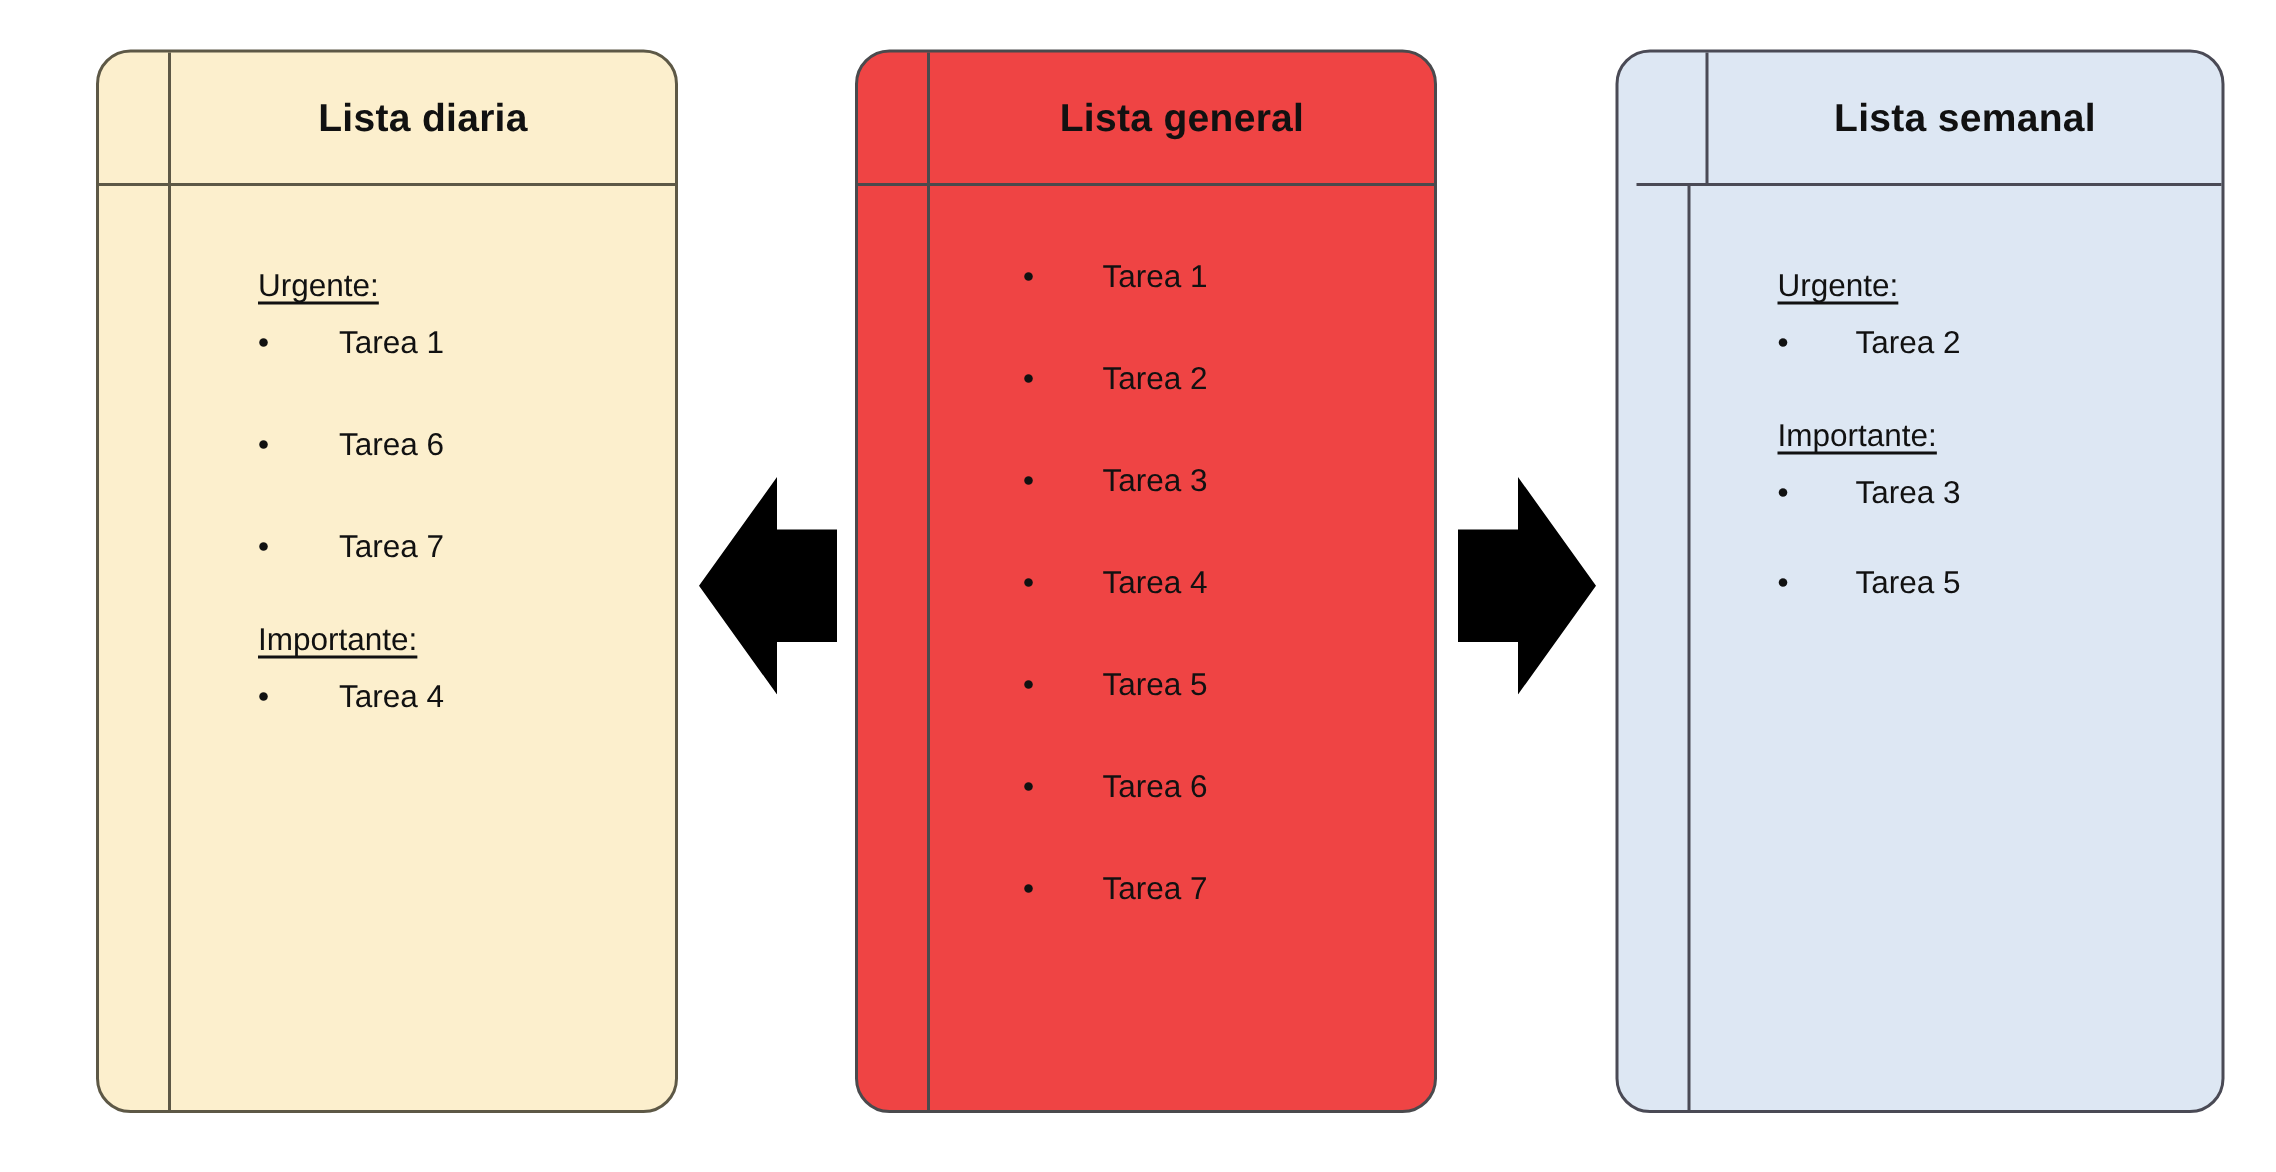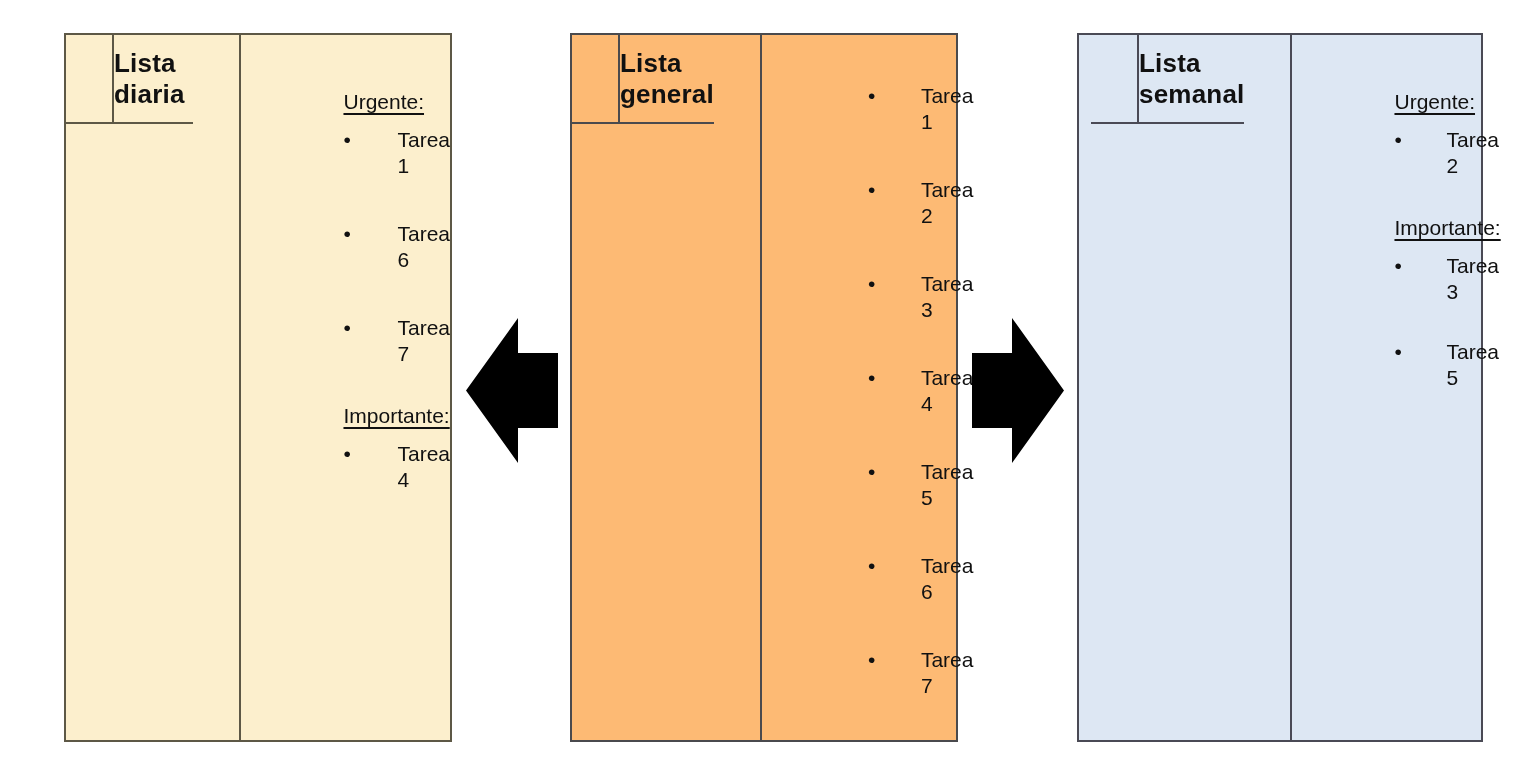--- a/index.html
+++ b/index.html
@@ -19,21 +19,22 @@
     position: relative;
     width: 1517px;
     height: 781px;
   }
 
   
   .list-table {
     position: absolute;
     box-sizing: border-box;
     display: flex;
-    flex-direction: row;
+    flex-direction: column;
+    border-radius: 23px;
   }
   .list-table .row {
     display: flex;
     box-sizing: border-box;
   }
   .list-table .cell-narrow {
     box-sizing: border-box;
     flex: 0 0 48px;
   }
   .list-table .cell-wide {
@@ -56,21 +57,20 @@
     color: #111111;
     letter-spacing: 0.2px;
   }
 
   
   .row-body {
     flex: 1 1 auto;
   }
   .row-body .cell-wide {
     padding: 52px 0 0 0;
-    margin-left: 44px;
   }
 
   
   
   #table-daily {
     left: 64px;
     top: 33px;
     width: 388px;
     height: 709px;
     background: #FCEFCD;
@@ -78,21 +78,21 @@
   }
   #table-daily .row-header { border-bottom: 2px solid #5D5846; }
   #table-daily .cell-narrow { border-right: 2px solid #5D5846; }
 
   
   #table-general {
     left: 570px;
     top: 33px;
     width: 388px;
     height: 709px;
-    background: #fdba74;
+    background: #ef4444;
     border: 2px solid #4A4A4D;
   }
   #table-general .row-header { border-bottom: 2px solid #4A4A4D; }
   #table-general .cell-narrow { border-right: 2px solid #4A4A4D; }
 
   
   #table-weekly {
     left: 1077px;
     top: 33px;
     width: 406px;

